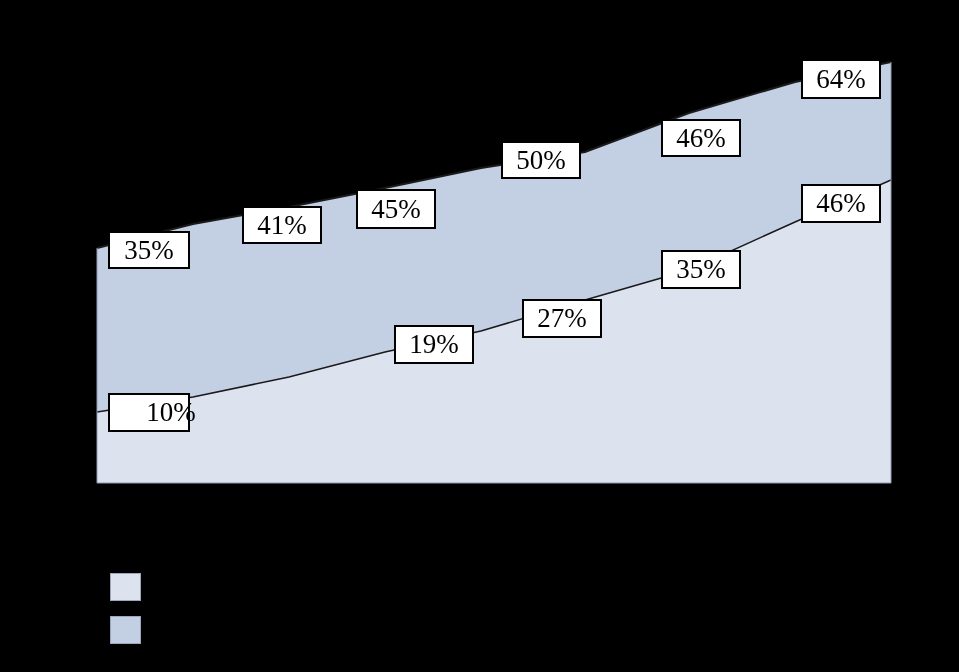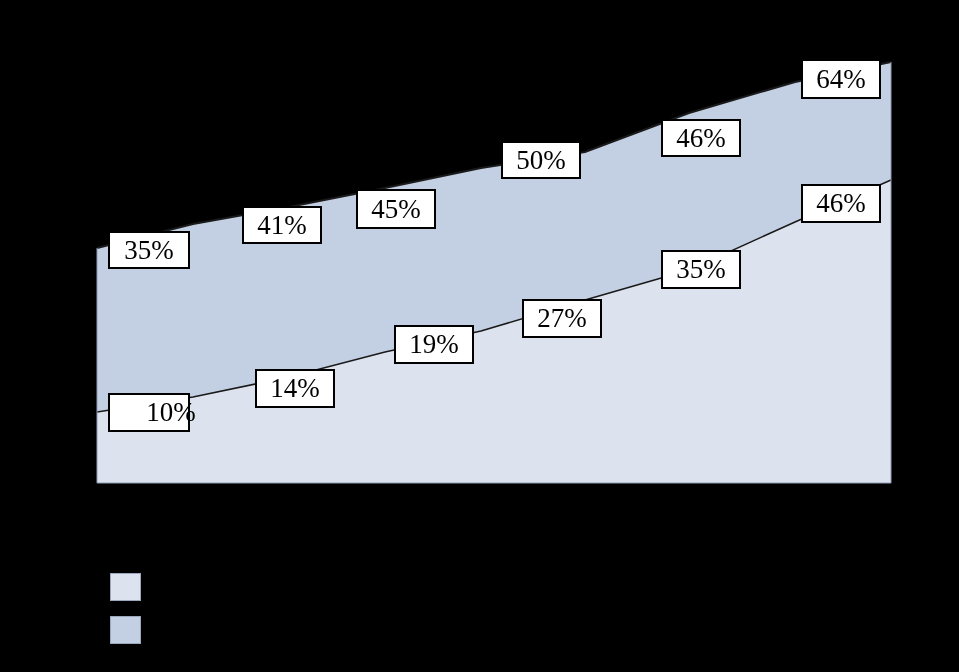--- a/index.html
+++ b/index.html
@@ -110,21 +110,20 @@
   </svg>
 
   <div class="data-label" style="left:108px;top:231px;width:82px;height:38px;">35%</div>
   <div class="data-label" style="left:242px;top:206px;width:80px;height:38px;">41%</div>
   <div class="data-label" style="left:356px;top:189px;width:80px;height:40px;">45%</div>
   <div class="data-label" style="left:501px;top:141px;width:80px;height:38px;">50%</div>
   <div class="data-label" style="left:661px;top:119px;width:80px;height:38px;">46%</div>
   <div class="data-label" style="left:801px;top:59px;width:80px;height:40px;">64%</div>
 
   <div class="data-label" style="left:108px;top:393px;width:82px;height:39px;padding-left:44px;">10%</div>
-  <div class="data-label" style="left:255px;top:369px;width:80px;height:39px;">14%</div>
   <div class="data-label" style="left:394px;top:325px;width:80px;height:39px;">19%</div>
   <div class="data-label" style="left:522px;top:299px;width:80px;height:39px;">27%</div>
   <div class="data-label" style="left:661px;top:250px;width:80px;height:39px;">35%</div>
   <div class="data-label" style="left:801px;top:184px;width:80px;height:39px;">46%</div>
 
   <div class="legend">
     <div class="legend-row">
       <span class="legend-swatch" style="background:#dde3ee;"></span>
       <span class="legend-label"></span>
     </div>

